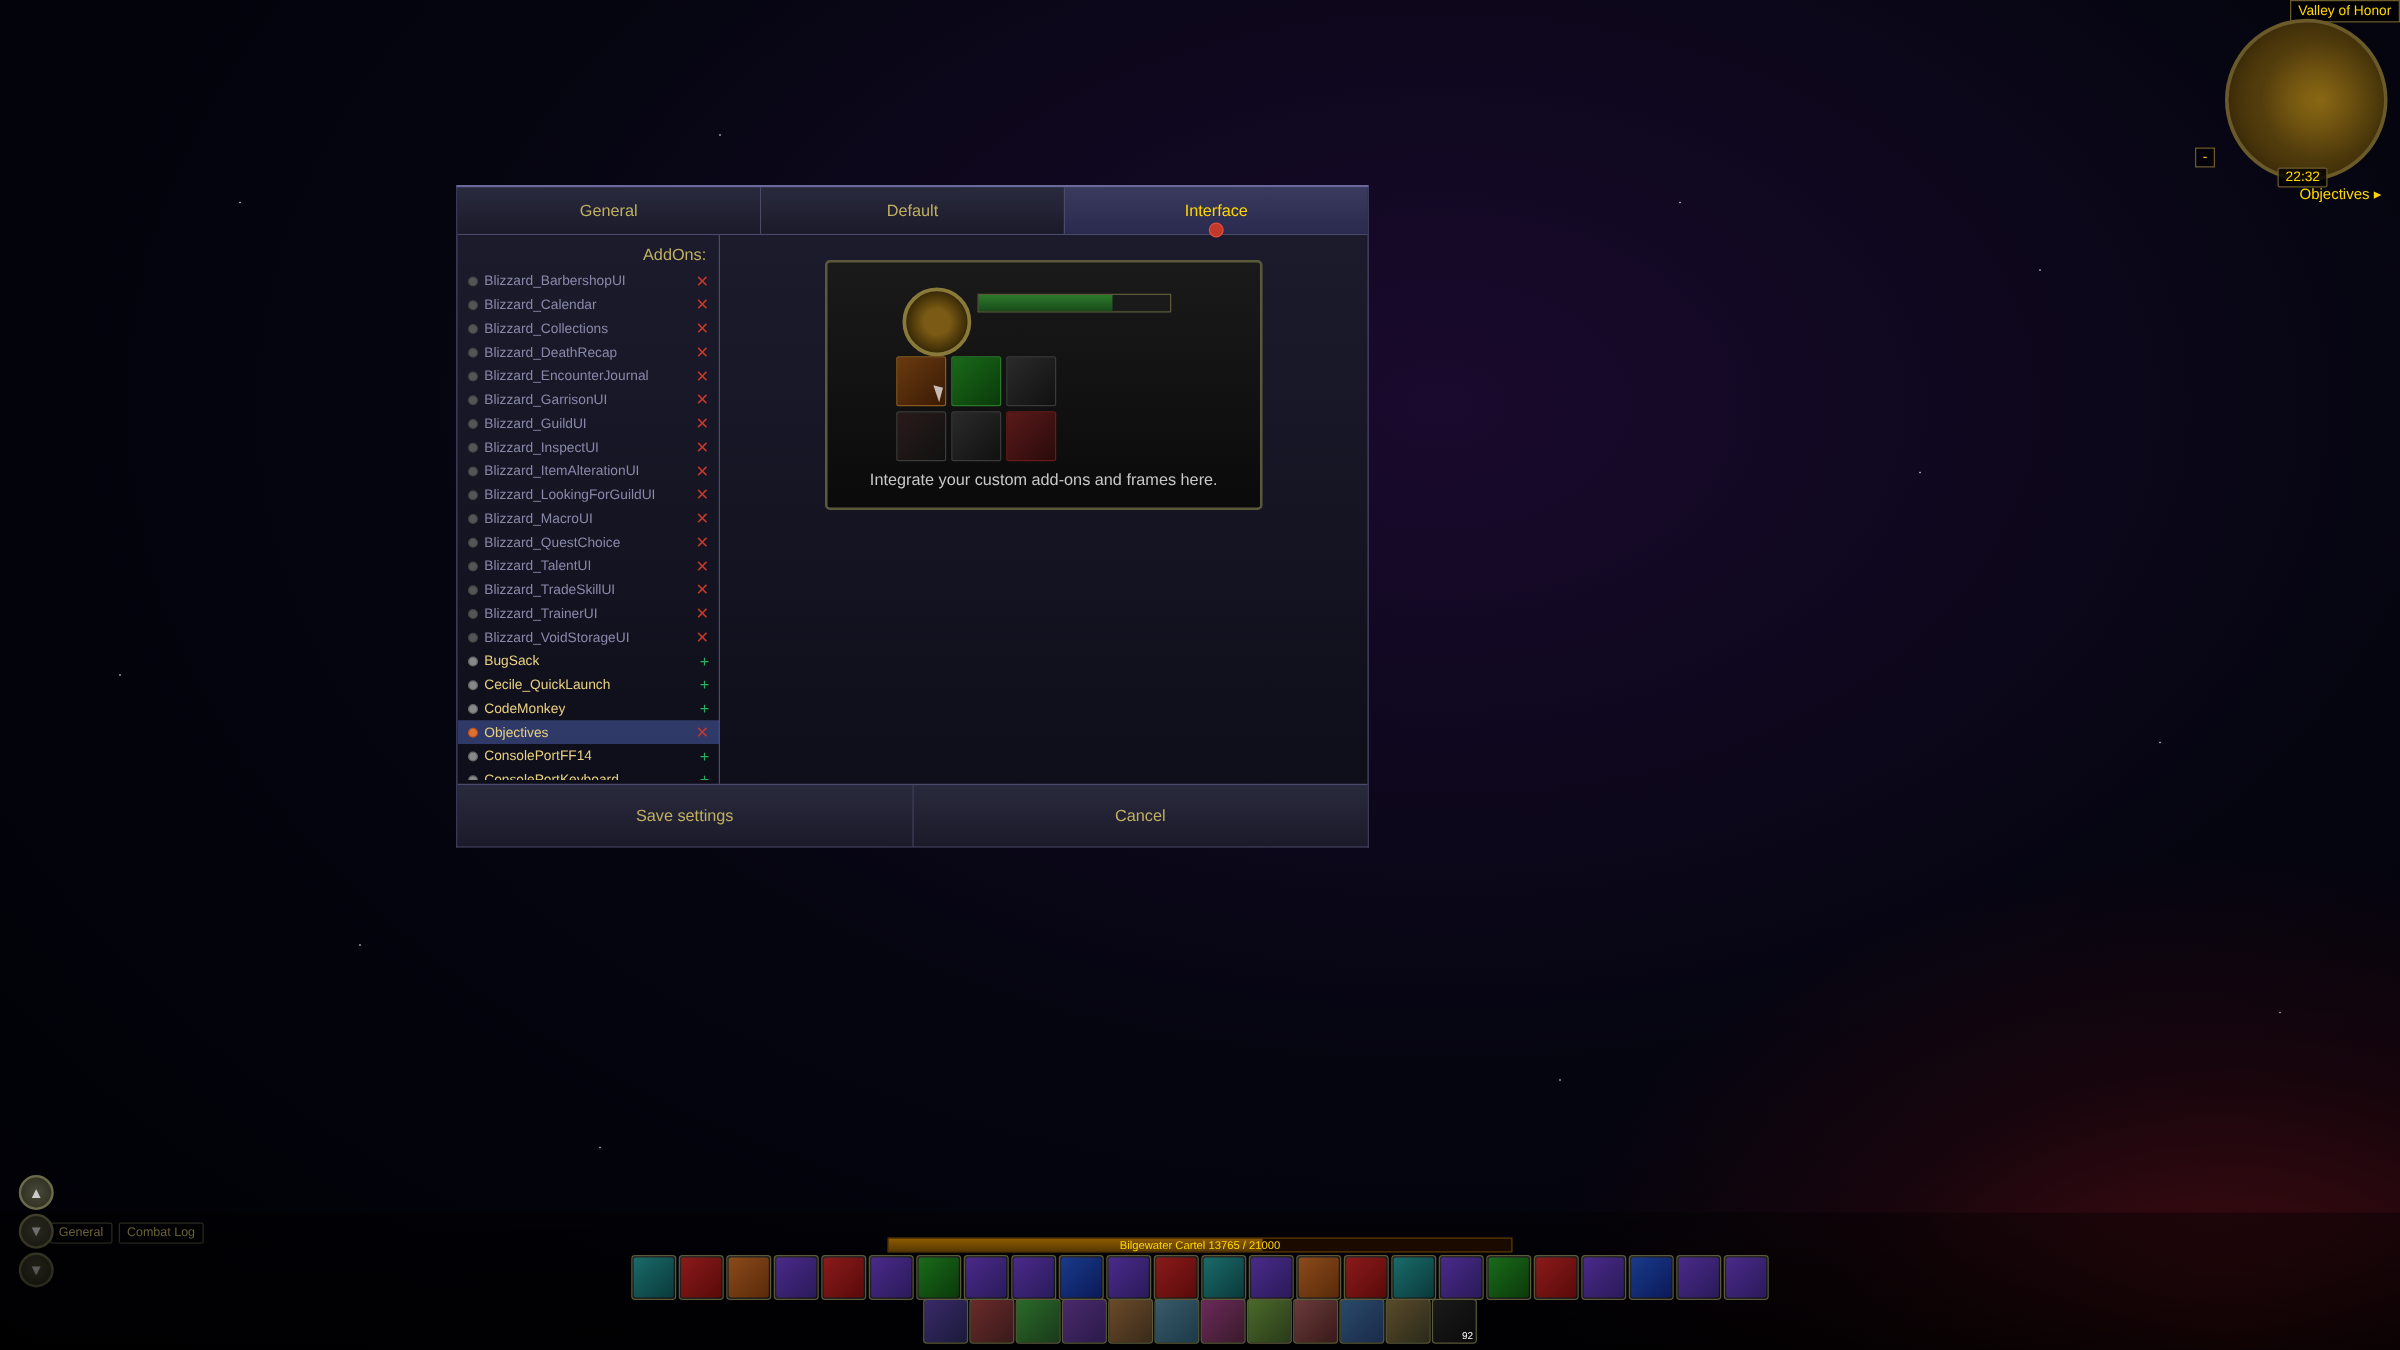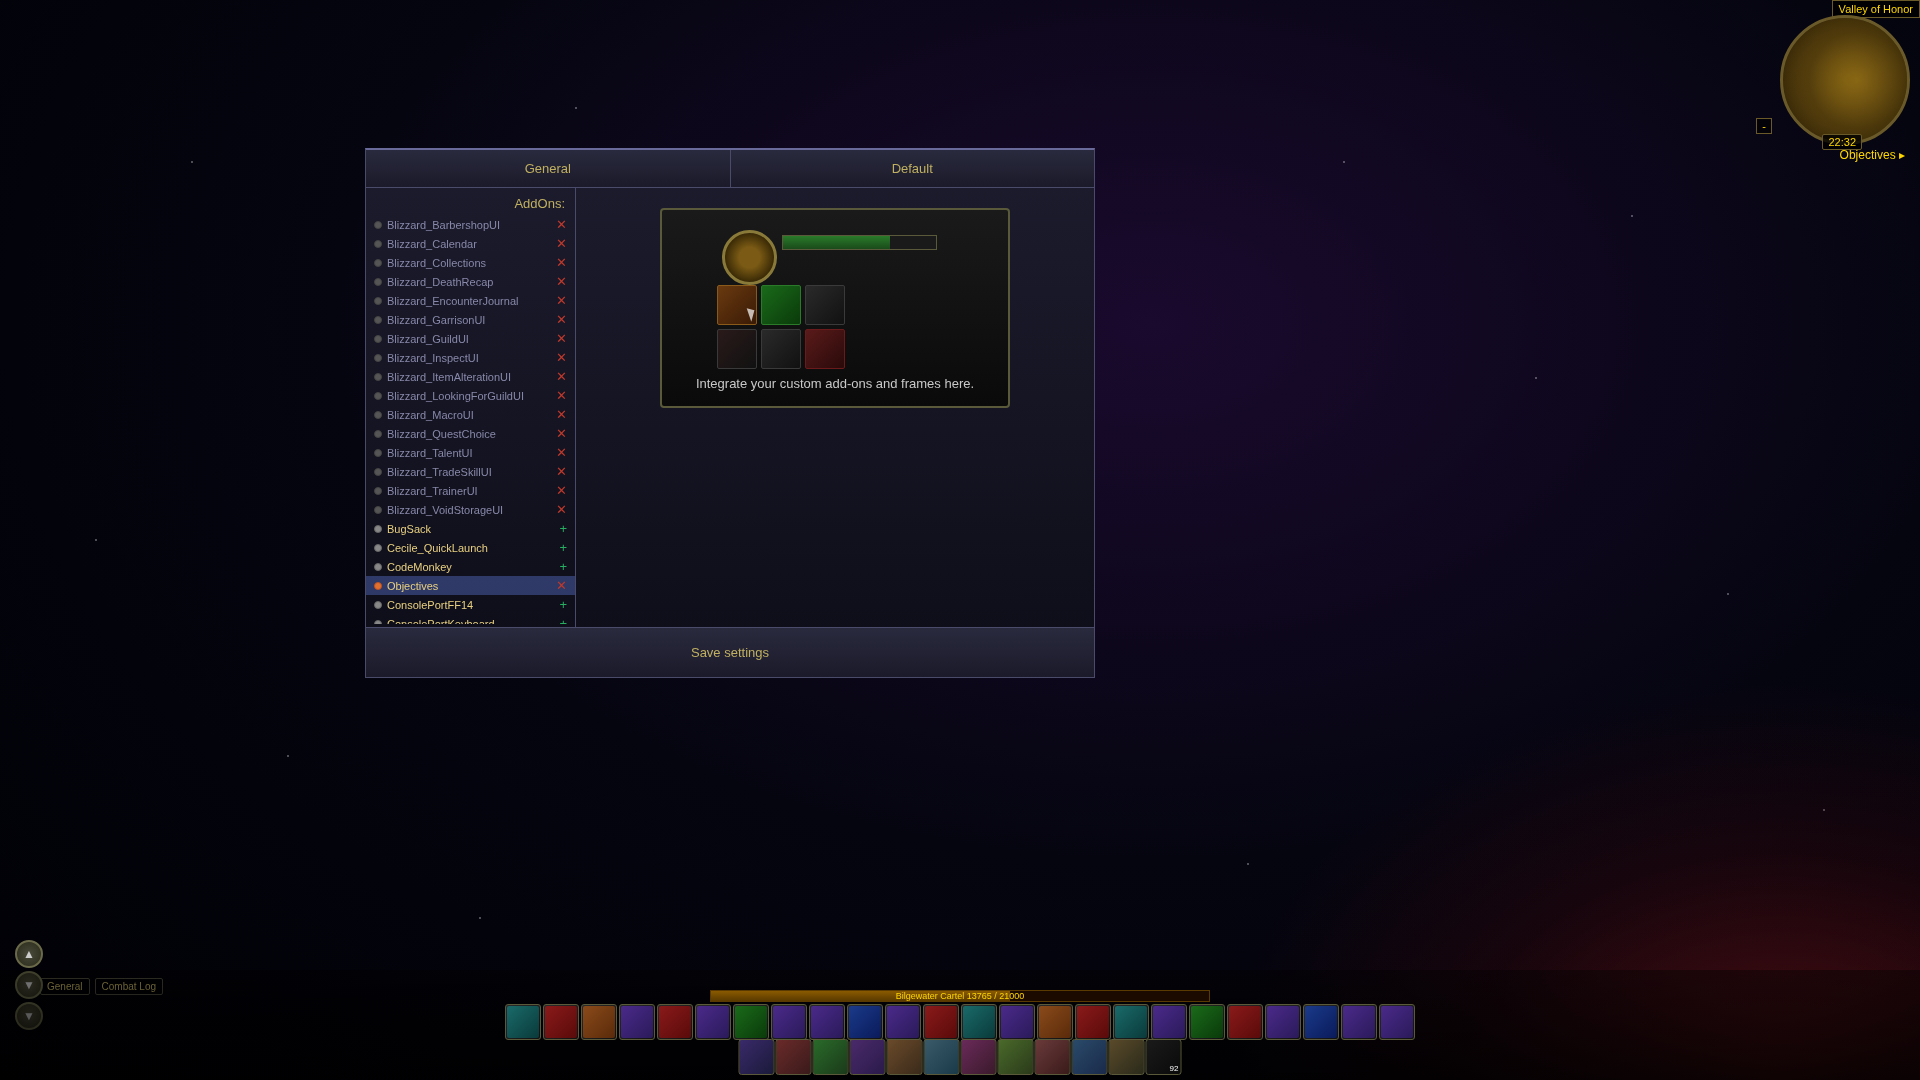--- a/index.html
+++ b/index.html
@@ -492,20 +492,23 @@
 
 <div class="dialog">
 
   <div class="tab-bar">
     <div class="tab">
       <span>General</span>
     </div>
     <div class="tab">
       <span>Default</span>
     </div>
+    <div class="tab active">
+      <span>Interface</span>
+    </div>
   </div>
 
   <div class="dialog-body">
 
     <div class="addons-panel">
       <div class="addons-label">AddOns:</div>
       <div class="addons-list">
 
         <div class="addon-item">
           <div class="addon-dot blizzard"></div>
@@ -645,20 +648,21 @@
           </div>
 
           <div style="position:absolute; bottom:15px; left:0; right:0; text-align:center; color:#c8c8c8; font-size:13px;">Integrate your custom add-ons and frames here.</div>
         </div>
       </div>
     </div>
   </div>
 
   <div class="dialog-footer">
     <button class="footer-btn">Save settings</button>
+    <button class="footer-btn">Cancel</button>
   </div>
 </div>
 
 <div class="player-status">
   <button class="status-btn">General</button>
   <button class="status-btn">Combat Log</button>
 </div>
 
 <div class="side-buttons">
   <div class="side-btn">▲</div>

